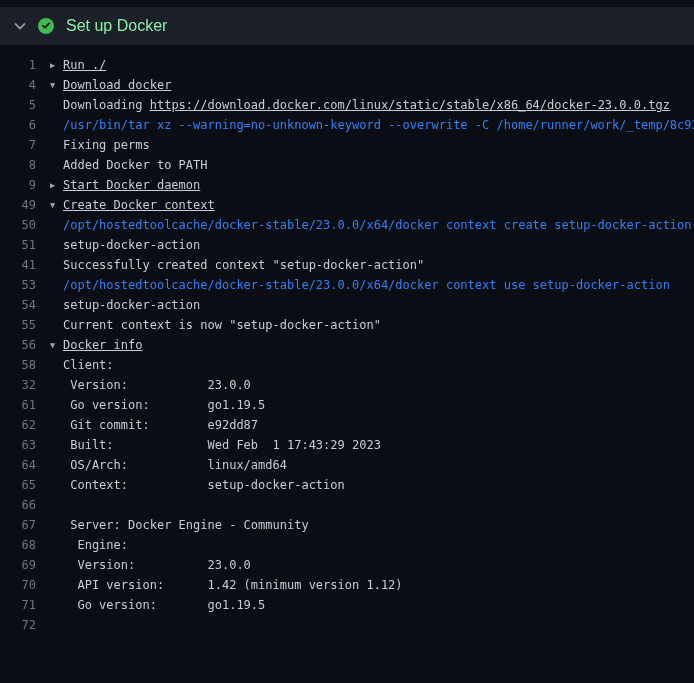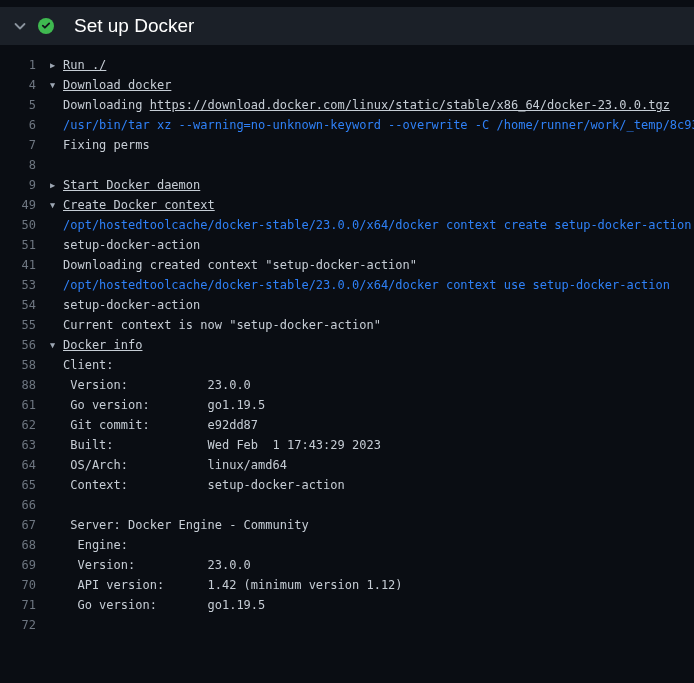--- a/index.html
+++ b/index.html
@@ -29,24 +29,24 @@
   }
   .chev-icon, .status-icon {
     width: 16px;
     height: 16px;
     flex: none;
     display: inline-flex;
     align-items: center;
     justify-content: center;
   }
   .step-title {
-    color: #ffffff;
-    font-size: 19px;
+    color: #86efac;
+    font-size: 16px;
     font-weight: 400;
-    margin-left: 10px;
+    margin-left: 2px;
   }
   .log {
     padding-top: 10px;
     font-family: "DejaVu Sans Mono", "Liberation Mono", monospace;
   }
   .line {
     display: flex;
     height: 20px;
     line-height: 20px;
     font-size: 12px;
@@ -103,32 +103,32 @@
     </span>
     <span class="step-title">Set up Docker</span>
   </div>
 
   <div class="log" id="log">
       <div class="line"><span class="num">1</span><span class="gutter toggle">▶</span><span class="txt grp">Run ./</span></div>
       <div class="line"><span class="num">4</span><span class="gutter toggle">▼</span><span class="txt grp">Download docker</span></div>
       <div class="line"><span class="num">5</span><span class="gutter"></span><span class="txt">Downloading <a class="lnk">https://download.docker.com/linux/static/stable/x86_64/docker-23.0.0.tgz</a></span></div>
       <div class="line"><span class="num">6</span><span class="gutter"></span><span class="txt cmd">/usr/bin/tar xz --warning=no-unknown-keyword --overwrite -C /home/runner/work/_temp/8c93</span></div>
       <div class="line"><span class="num">7</span><span class="gutter"></span><span class="txt">Fixing perms</span></div>
-      <div class="line"><span class="num">8</span><span class="gutter"></span></div>
+      <div class="line"><span class="num">8</span><span class="gutter"></span><span class="txt">Added Docker to PATH</span></div>
       <div class="line"><span class="num">9</span><span class="gutter toggle">▶</span><span class="txt grp">Start Docker daemon</span></div>
       <div class="line"><span class="num">49</span><span class="gutter toggle">▼</span><span class="txt grp">Create Docker context</span></div>
       <div class="line"><span class="num">50</span><span class="gutter"></span><span class="txt cmd">/opt/hostedtoolcache/docker-stable/23.0.0/x64/docker context create setup-docker-action</span></div>
       <div class="line"><span class="num">51</span><span class="gutter"></span><span class="txt">setup-docker-action</span></div>
-      <div class="line"><span class="num">41</span><span class="gutter"></span><span class="txt">Downloading created context "setup-docker-action"</span></div>
+      <div class="line"><span class="num">41</span><span class="gutter"></span><span class="txt">Successfully created context "setup-docker-action"</span></div>
       <div class="line"><span class="num">53</span><span class="gutter"></span><span class="txt cmd">/opt/hostedtoolcache/docker-stable/23.0.0/x64/docker context use setup-docker-action</span></div>
       <div class="line"><span class="num">54</span><span class="gutter"></span><span class="txt">setup-docker-action</span></div>
       <div class="line"><span class="num">55</span><span class="gutter"></span><span class="txt">Current context is now "setup-docker-action"</span></div>
       <div class="line"><span class="num">56</span><span class="gutter toggle">▼</span><span class="txt grp">Docker info</span></div>
       <div class="line"><span class="num">58</span><span class="gutter"></span><span class="txt">Client:</span></div>
-      <div class="line"><span class="num">88</span><span class="gutter"></span><span class="txt"> Version:           23.0.0</span></div>
+      <div class="line"><span class="num">32</span><span class="gutter"></span><span class="txt"> Version:           23.0.0</span></div>
       <div class="line"><span class="num">61</span><span class="gutter"></span><span class="txt"> Go version:        go1.19.5</span></div>
       <div class="line"><span class="num">62</span><span class="gutter"></span><span class="txt"> Git commit:        e92dd87</span></div>
       <div class="line"><span class="num">63</span><span class="gutter"></span><span class="txt"> Built:             Wed Feb  1 17:43:29 2023</span></div>
       <div class="line"><span class="num">64</span><span class="gutter"></span><span class="txt"> OS/Arch:           linux/amd64</span></div>
       <div class="line"><span class="num">65</span><span class="gutter"></span><span class="txt"> Context:           setup-docker-action</span></div>
       <div class="line"><span class="num">66</span><span class="gutter"></span><span class="txt"></span></div>
       <div class="line"><span class="num">67</span><span class="gutter"></span><span class="txt"> Server: Docker Engine - Community</span></div>
       <div class="line"><span class="num">68</span><span class="gutter"></span><span class="txt">  Engine:</span></div>
       <div class="line"><span class="num">69</span><span class="gutter"></span><span class="txt">  Version:          23.0.0</span></div>
       <div class="line"><span class="num">70</span><span class="gutter"></span><span class="txt">  API version:      1.42 (minimum version 1.12)</span></div>

